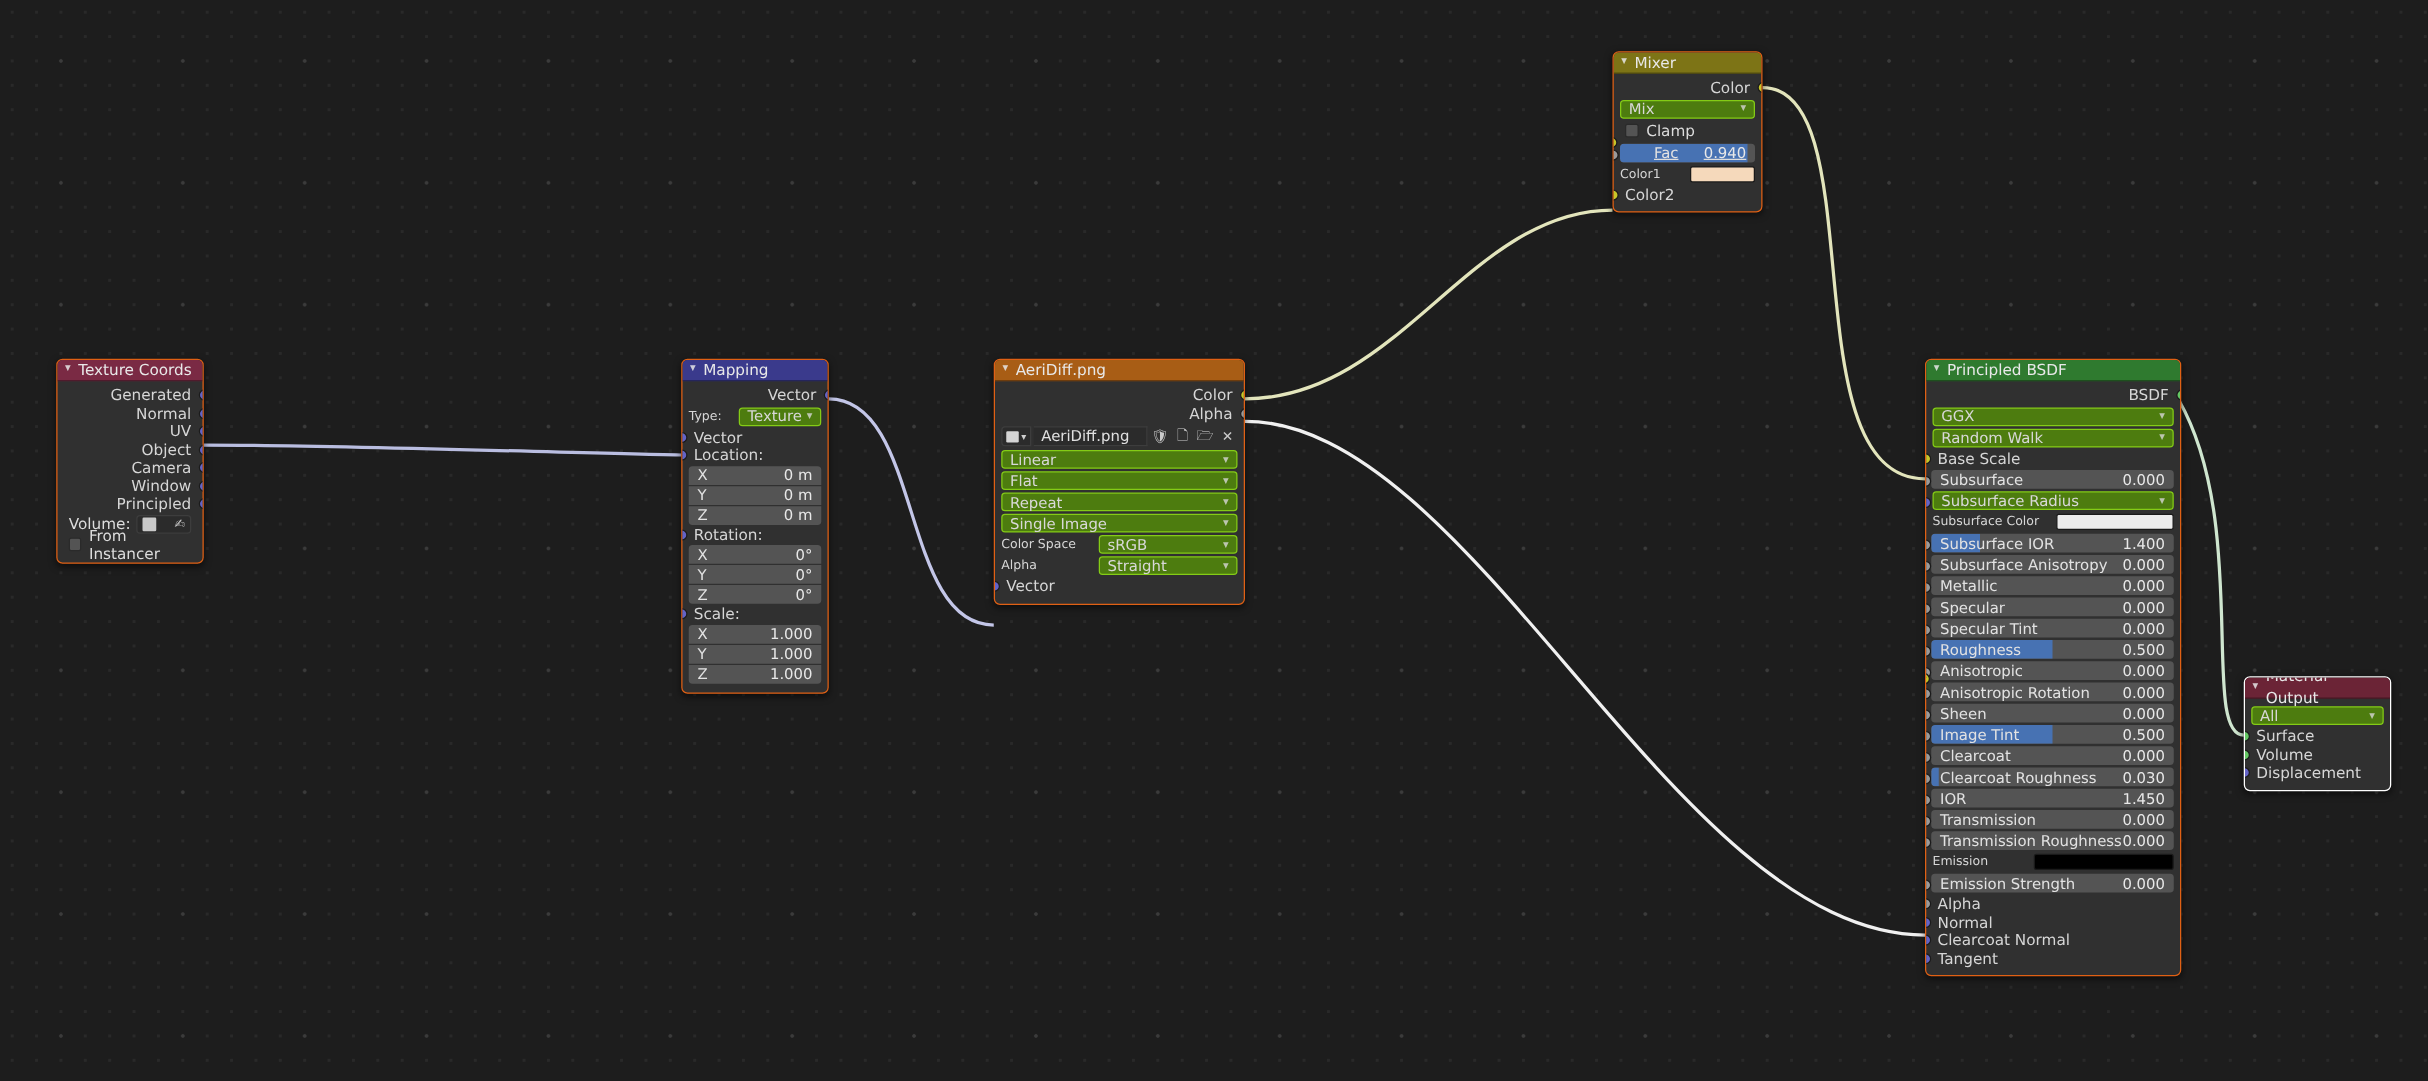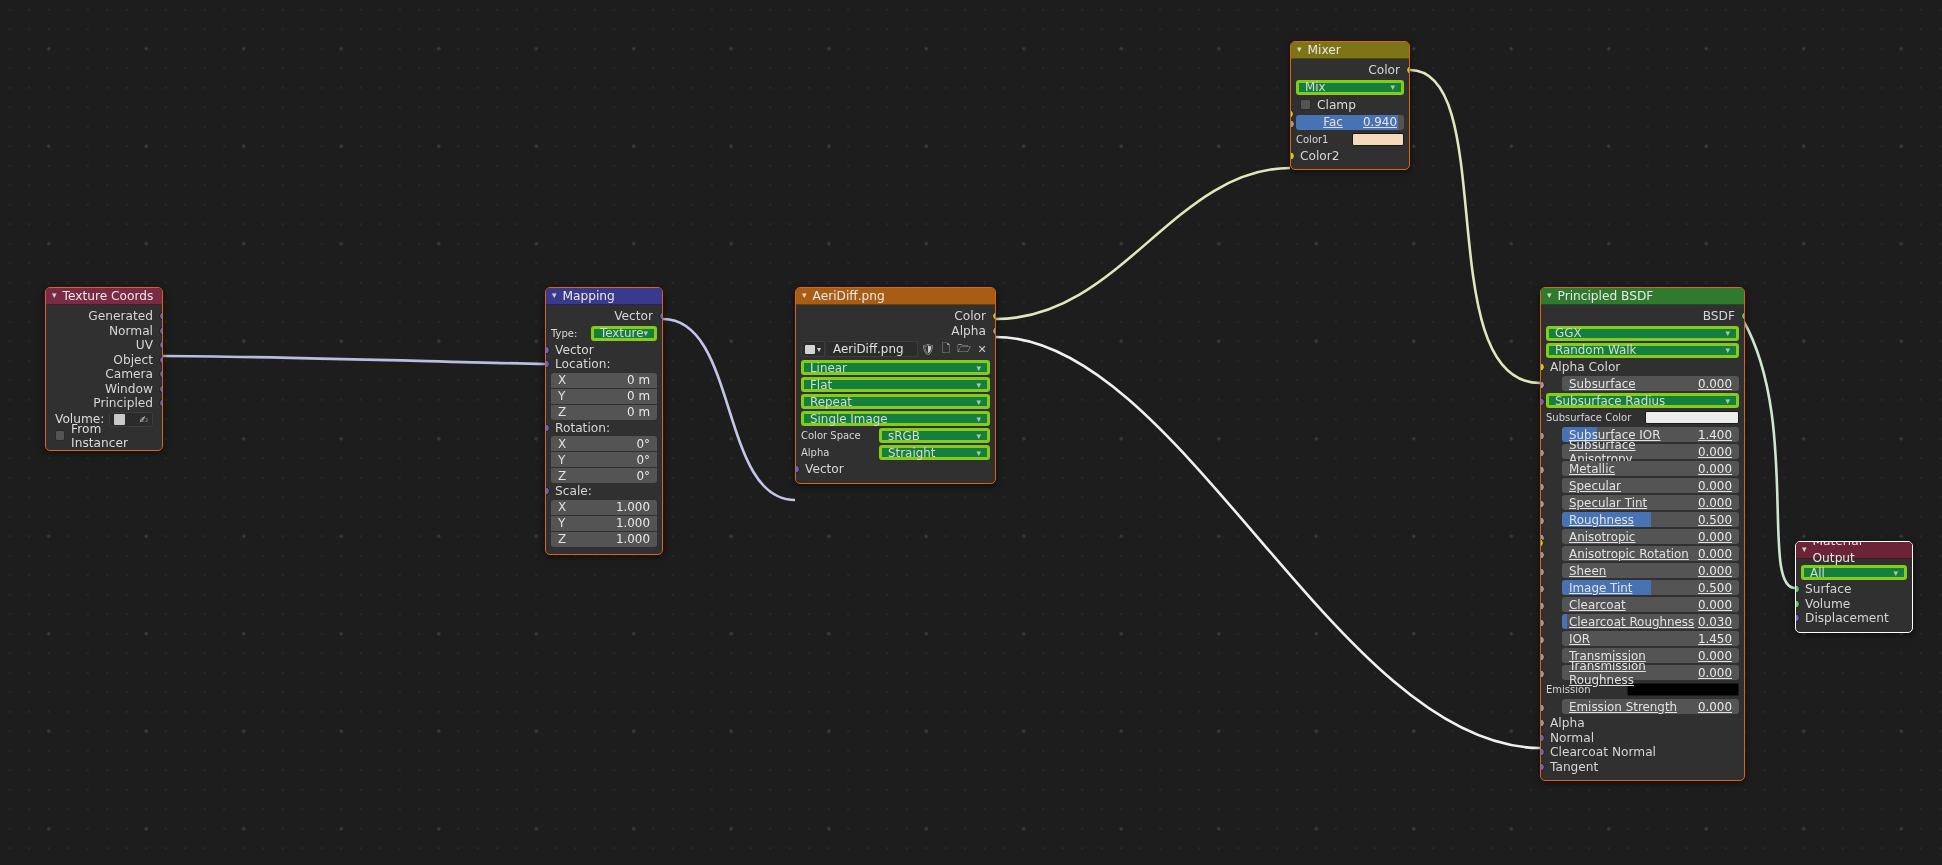--- a/index.html
+++ b/index.html
@@ -61,28 +61,28 @@
     border:1px solid #1b1b1b; top:50%; transform:translateY(-50%);
   }
   .sock.left{ left:-5.5px; }
   .sock.right{ right:-5.5px; }
   .s-vector{ background:#6363c7; }
   .s-color { background:#c7c729; }
   .s-value { background:#9a9a9a; }
   .s-shader{ background:#64c764; }
   .w{ height:15px; border-radius:3px; margin:2px 5px; font-size:11.9px; display:flex; align-items:center; }
   .dropdown{
-    background:#15803d; border:3px solid #84cc16; color:#d8d8d8;
+    background:#4d7c0f; border:1px solid #84cc16; color:#d8d8d8;
     justify-content:space-between; padding:0 6px;
   }
   .dropdown .cv{ font-size:9px; opacity:.8; }
   .field{
     background:#545454; color:#e2e2e2; padding:0 7px; justify-content:space-between;
   }
-  .field.sub{ margin-left:21px;text-decoration:underline; }
+  .field.sub{ margin-left:4px; }
   .field .v{ color:#e8e8e8; }
   .slider{ position:relative; overflow:hidden; }
   .slider .fill{ position:absolute; left:0; top:0; bottom:0; background:#4772b3; border-radius:3px 0 0 3px; }
   .slider .nm, .slider .v{ position:relative; z-index:2; }
   .labelled{ display:flex; align-items:center; margin:2px 5px; height:15px; font-size:11.9px; gap:6px; }
   .labelled .cap{ width:72px; color:#d6d6d6; font-size:10px;}
   .labelled .dropdown{ flex:1; margin:0; }
   .sectionlabel{ padding:1px 9px; font-size:12.2px; color:#d6d6d6; position:relative; height:14.5px; display:flex; align-items:center;}
   .swatch{ height:13px; border:1px solid #1a1a1a; border-radius:2px; }
   .checkbox{ display:flex; align-items:center; gap:6px; padding:2px 9px; font-size:12.2px; height:16px;}
@@ -380,21 +380,21 @@
         <span>GGX</span>
         <span class="cv">▾</span>
       </div>
       <div class="w dropdown">
         <span>Random Walk</span>
         <span class="cv">▾</span>
       </div>
 
       <div class="sectionlabel">
         <span class="sock left s-color"></span>
-        <span>Alpha Color</span>
+        <span>Base Scale</span>
       </div>
 
       <div style="position:relative;">
         <span class="sock left s-value" style="top:9px;"></span>
         <div class="w field sub">
           <span>Subsurface</span>
           <span class="v">0.000</span>
         </div>
       </div>
 

